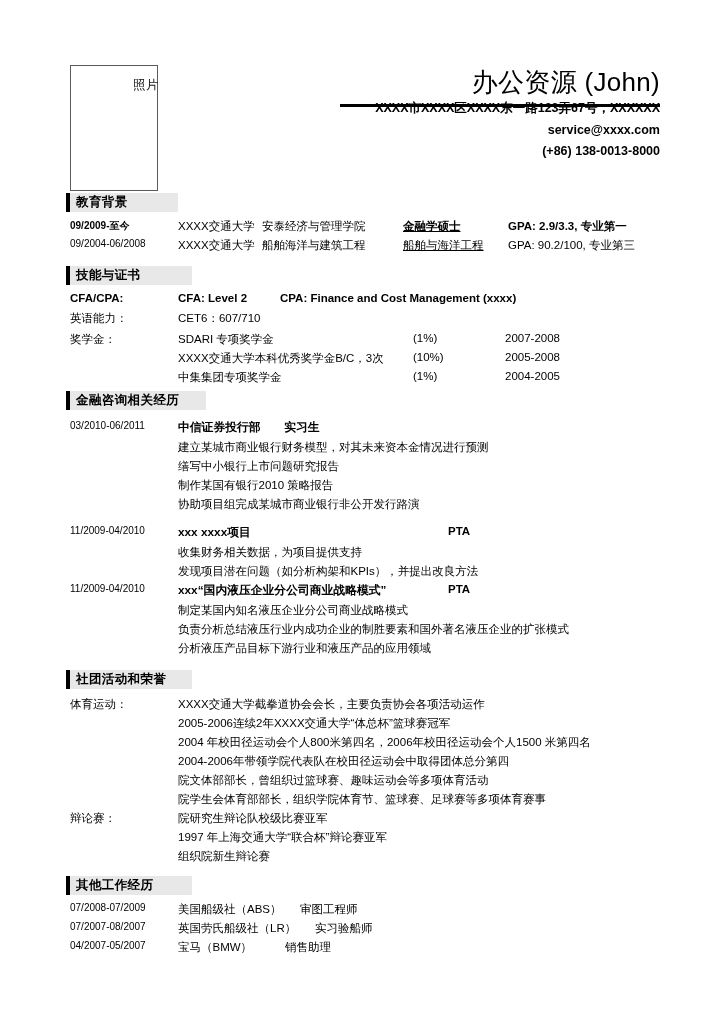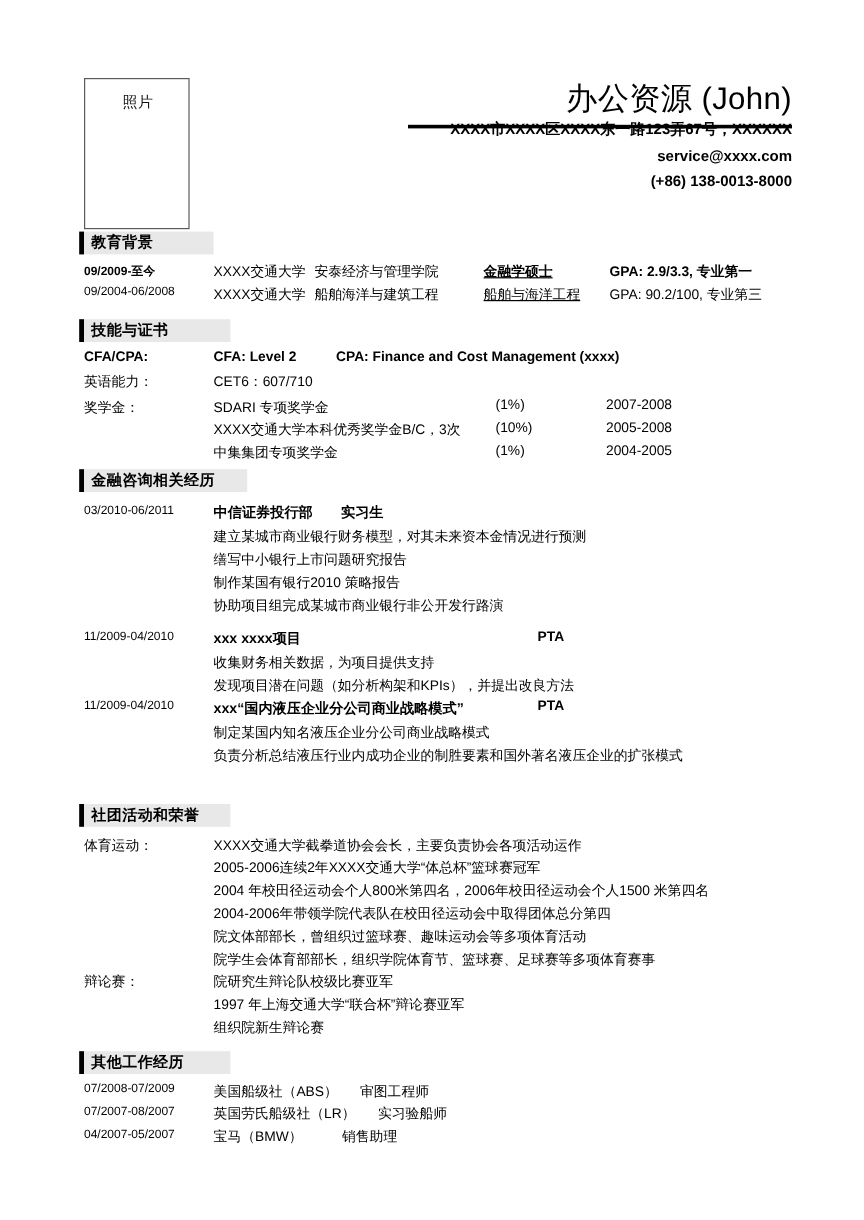--- a/index.html
+++ b/index.html
@@ -37,21 +37,21 @@
     height: 126px;
     border: 1px solid #5a5a5a;
     box-sizing: border-box;
     background: #ffffff;
   }
   .photo-label {
     position: absolute;
     left: 0;
     top: 11px;
     width: 88px;
-    text-align: center;
+    text-align: right;
     font-size: 12.5px;
     letter-spacing: 0.5px;
     color: #111;
   }
   .name-block {
     position: absolute;
     left: 300px;
     top: 68px;
     width: 360px;
     text-align: right;
@@ -216,20 +216,21 @@
   <div class="bullet" style="top:545px;">收集财务相关数据，为项目提供支持</div>
   <div class="bullet" style="top:564px;">发现项目潜在问题（如分析构架和KPIs），并提出改良方法</div>
 
   <div style="position:absolute; left:0; top:583px;">
     <div class="c-date">11/2009-04/2010</div>
     <div class="title">xxx“国内液压企业分公司商业战略模式”</div>
     <div class="pta">PTA</div>
   </div>
   <div class="bullet" style="top:603px;">制定某国内知名液压企业分公司商业战略模式</div>
   <div class="bullet" style="top:622px;">负责分析总结液压行业内成功企业的制胜要素和国外著名液压企业的扩张模式</div>
+  <div class="bullet" style="top:641px;">分析液压产品目标下游行业和液压产品的应用领域</div>
 
   <div class="sec-head" style="left:66px; top:670px; width:126px;">
     <span>社团活动和荣誉</span>
   </div>
 
   <div style="position:absolute; left:0; top:697px;">
     <div class="c-label">体育运动：</div>
   </div>
   <div class="bullet" style="top:697px;">XXXX交通大学截拳道协会会长，主要负责协会各项活动运作</div>
   <div class="bullet" style="top:716px;">2005-2006连续2年XXXX交通大学“体总杯”篮球赛冠军</div>

